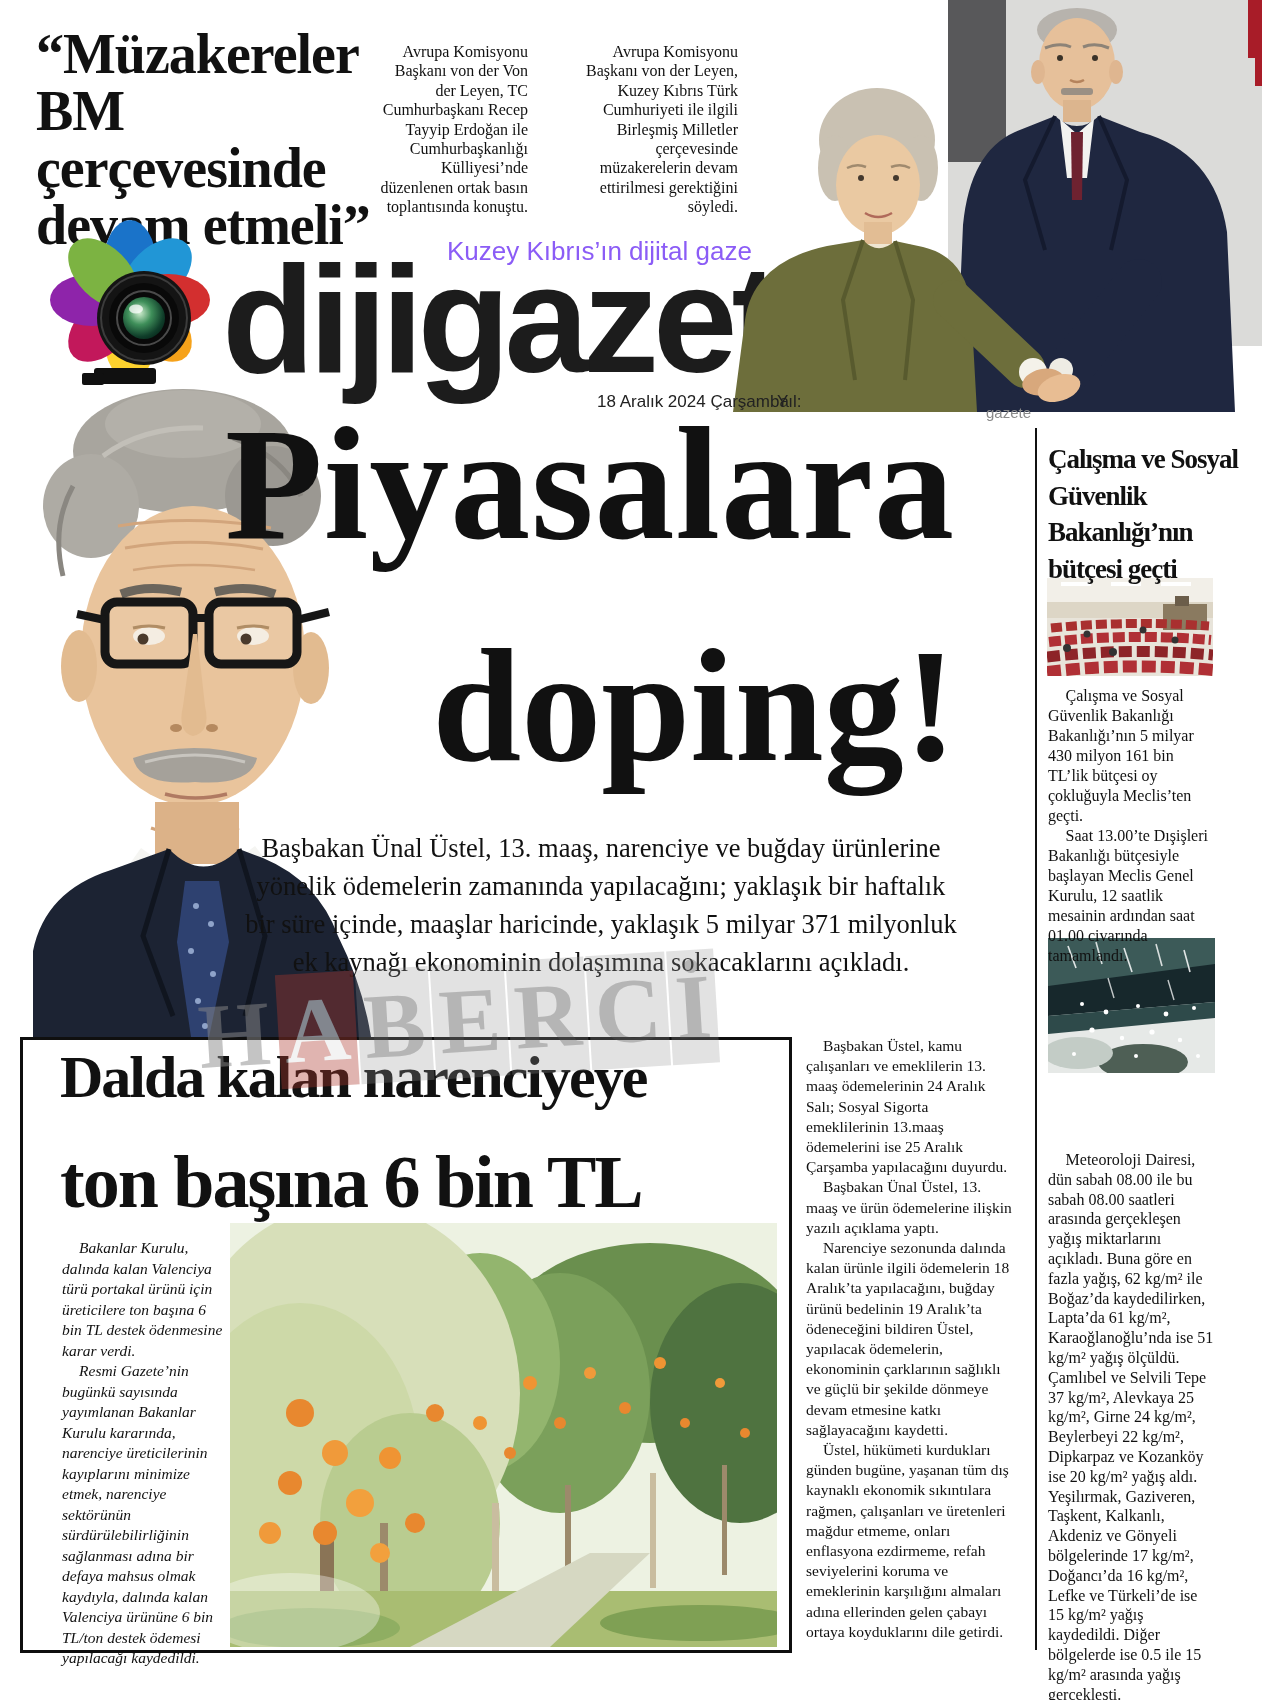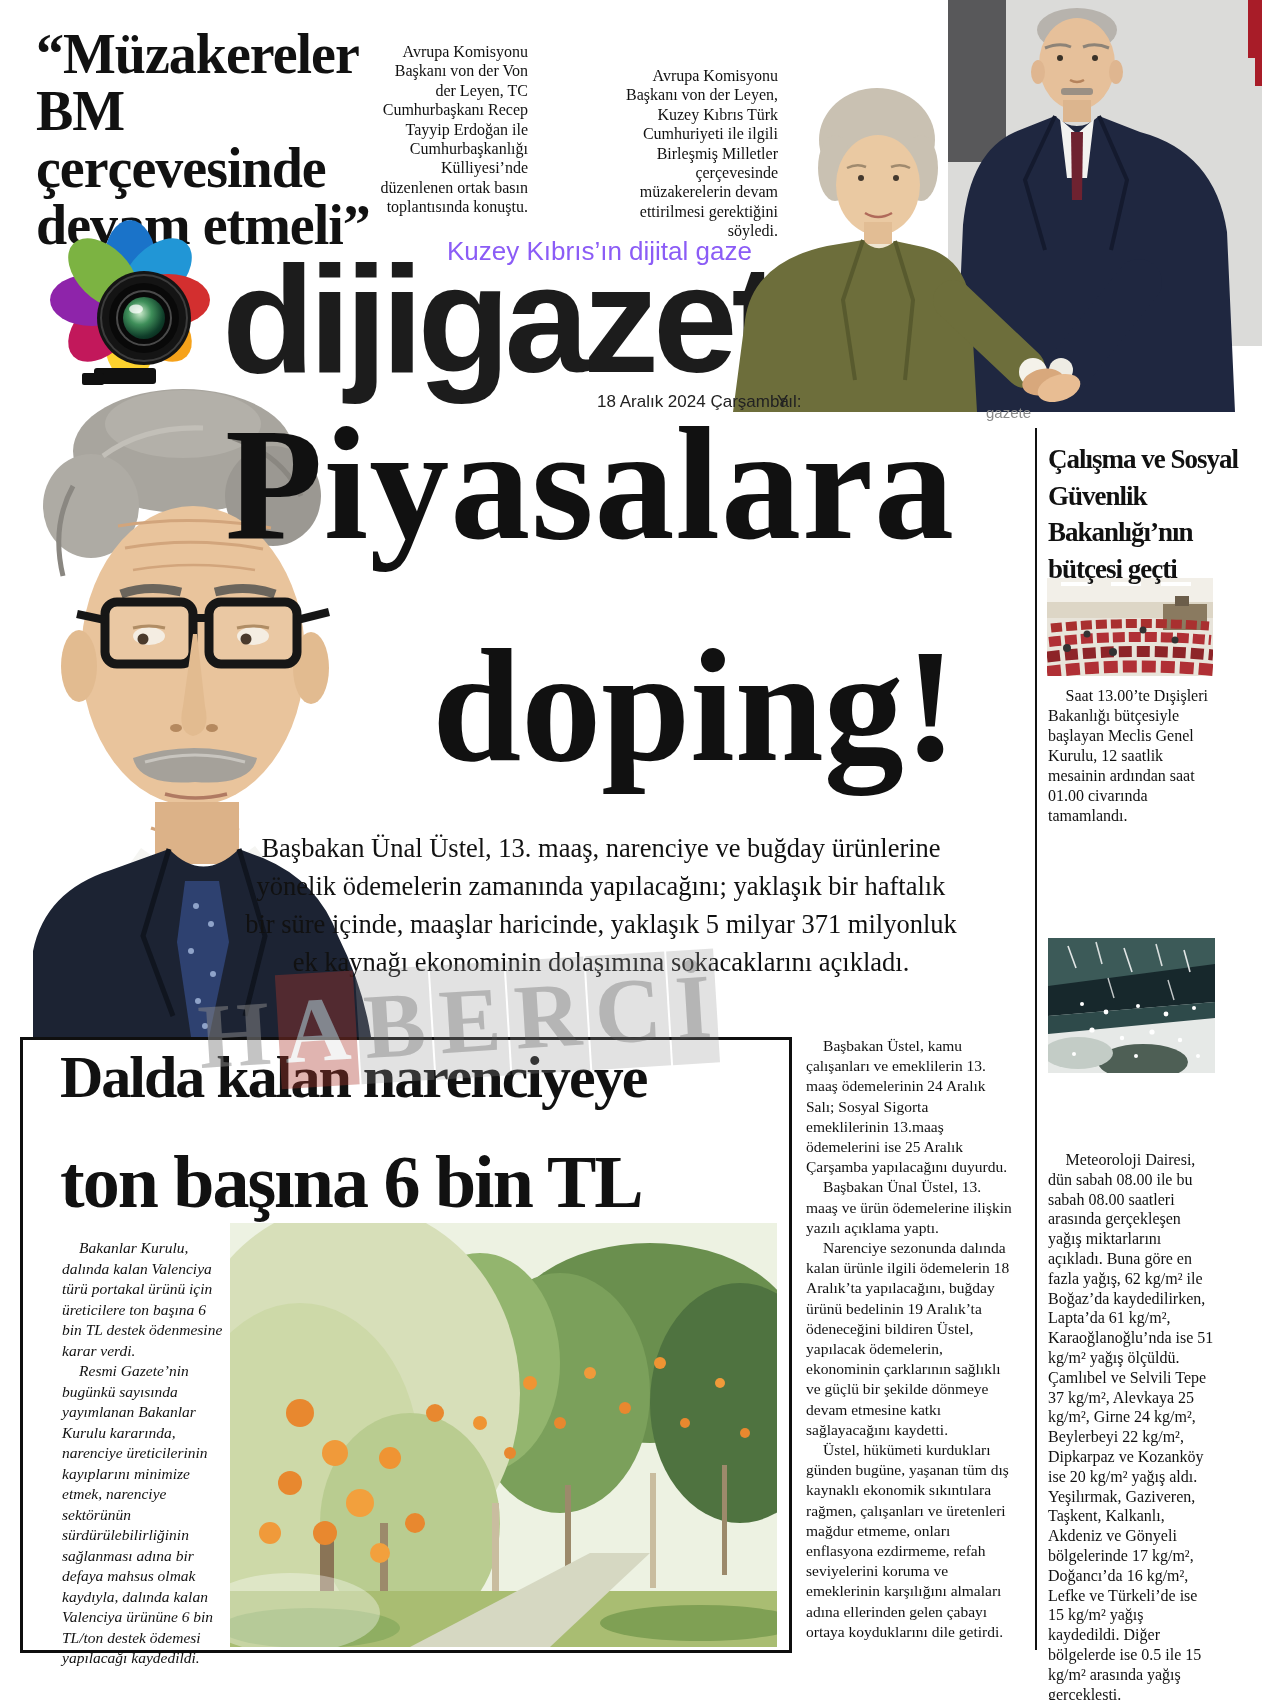--- a/index.html
+++ b/index.html
@@ -5,21 +5,21 @@
   html,body{margin:0;padding:0;background:#fff;}
   #page{position:relative;width:1262px;height:1700px;background:#ffffff;overflow:hidden;
         font-family:"Liberation Serif", serif;color:#111;}
   .abs{position:absolute;}
   
   .quote{left:36px;top:26px;width:352px;font-size:56px;line-height:57px;font-weight:bold;
          letter-spacing:-1px;z-index:6;}
   .brief{font-size:16px;line-height:19.4px;text-align:right;z-index:6;}
   .brief p{margin:0;text-indent:1.4em;}
   .brief1{left:378px;top:42px;width:150px;}
-  .brief2{left:620px;top:42px;width:158px;margin-top:24px;}
+  .brief2{left:580px;top:42px;width:158px;}
   
   .logo-svg{left:44px;top:220px;width:172px;height:172px;z-index:7;}
   .logo-text{left:222px;top:243px;font-family:"Liberation Sans",sans-serif;font-weight:bold;
              font-size:152px;line-height:152px;letter-spacing:-6px;color:#1c1c1c;z-index:1;}
   .tagline{left:447px;top:236px;font-family:Liberation Sans, sans-serif;font-size:26px;
            color:#8b5cf6;z-index:2;white-space:nowrap;}
   .dateline{left:597px;top:392px;font-family:"Liberation Sans",sans-serif;font-size:17px;
             color:#222;z-index:12;white-space:nowrap;}
   .issuefrag{left:777px;top:392px;font-family:Liberation Sans, sans-serif;font-size:17px;
              color:#222;z-index:12;}
@@ -331,20 +331,21 @@
     <path d="M0,79 Q83,69 166,77" stroke="#8d2428" stroke-width="11" fill="none" stroke-dasharray="13 5"></path>
     <path d="M0,94 Q83,84 166,92" stroke="#b03035" stroke-width="12" fill="none" stroke-dasharray="14 5"></path>
     <circle cx="40" cy="56" r="3.5" fill="#333"></circle>
       <circle cx="96" cy="52" r="3.5" fill="#333"></circle>
     <circle cx="128" cy="62" r="3.5" fill="#333"></circle>
       <circle cx="66" cy="74" r="4" fill="#333"></circle>
     <circle cx="20" cy="70" r="4" fill="#333"></circle>
   </svg>
 
   <div class="abs sb-b1">
+    <p>Çalışma ve Sosyal Güvenlik Bakanlığı Bakanlığı’nın 5 milyar 430 milyon 161 bin TL’lik bütçesi oy çokluğuyla Meclis’ten geçti.</p>
     <p>Saat 13.00’te Dışişleri Bakanlığı bütçesiyle başlayan Meclis Genel Kurulu, 12 saatlik mesainin ardından saat 01.00 civarında tamamlandı.</p>
   </div>
 
   <svg class="abs rain" viewBox="0 0 167 135">
     <rect width="167" height="135" fill="#e6e9e7"></rect>
     <rect x="0" y="0" width="167" height="60" fill="#3c5a58"></rect>
     <polygon points="0,48 167,26 167,64 0,78" fill="#17282c"></polygon>
     <polygon points="0,78 167,64 167,80 0,96" fill="#2e4a4a"></polygon>
     <ellipse cx="95" cy="124" rx="45" ry="18" fill="#4e5f55"></ellipse>
     <ellipse cx="30" cy="115" rx="35" ry="16" fill="#c3ccc6"></ellipse>

